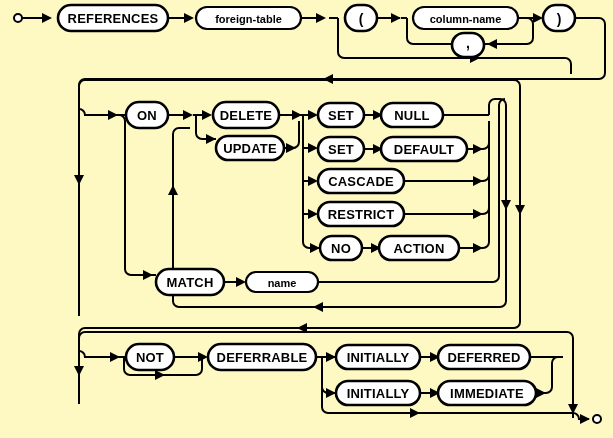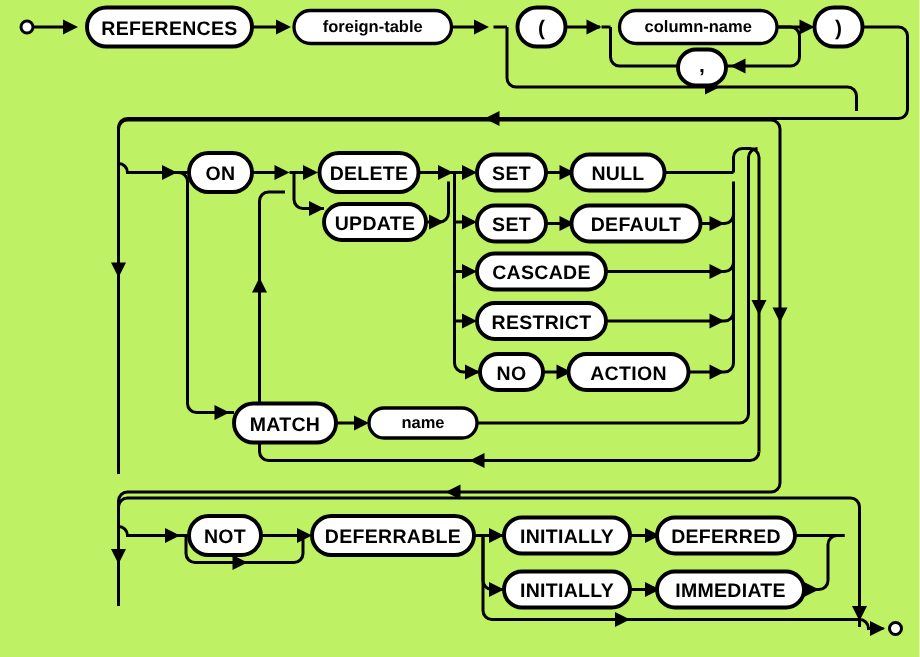--- a/index.html
+++ b/index.html
@@ -7,21 +7,21 @@
     padding: 0;
     background: #ffffff;
   }
   body {
     font-family: "Liberation Sans", sans-serif;
   }
   #diagram-wrap {
     position: relative;
     width: 613px;
     height: 438px;
-    background: #bef264;
+    background: #fef9c3;
     overflow: hidden;
   }
   svg#railroad {
     display: block;
     width: 613px;
     height: 438px;
   }
   .wire {
     fill: none;
     stroke: #000000;

